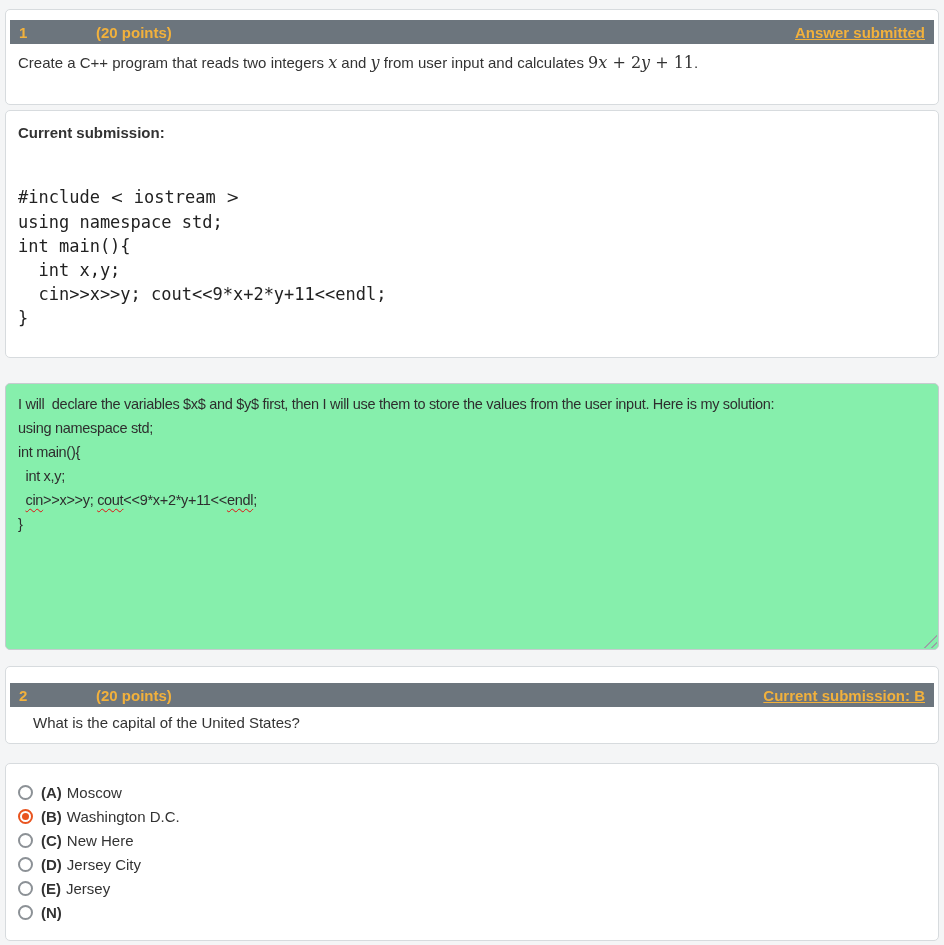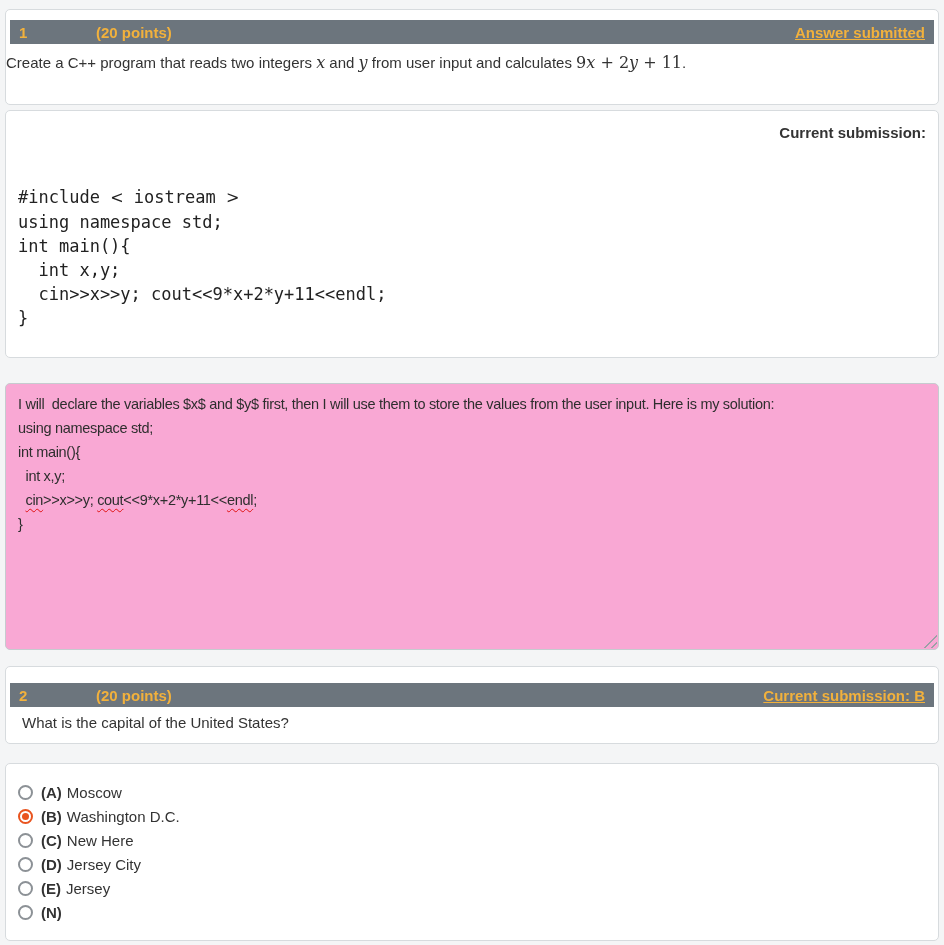--- a/index.html
+++ b/index.html
@@ -13,47 +13,47 @@
   }
   .page{padding:9px 5px 4px;box-sizing:border-box;}
   .card{background:#fff;border:1px solid #d7dbde;border-radius:5px;box-sizing:border-box;}
   .card-q1{height:96px;}
   .q-header{
     height:24px;background:var(--bar-gray);display:flex;align-items:center;
     padding:0 9px;margin:10px 4px 0;font-weight:bold;font-size:15px;color:var(--accent-gold);
   }
   .q-num{width:77px;flex:none;}
   .q-status{margin-left:auto;text-decoration:underline;}
-  .q-body{margin:9px 0;line-height:20px;}
+  .q-body{margin:9px 12px;line-height:20px;}
   .card-sub{margin-top:5px;height:248px;padding:10px 12px;}
-  .sub-title{font-weight:bold;line-height:24px;text-align:right;}
+  .sub-title{font-weight:bold;line-height:24px;}
   .sub-para{line-height:24px;font-size:14.5px;letter-spacing:-0.2px;}
   .sub-code{margin-top:40px;font-family:"DejaVu Sans Mono",monospace;font-size:17px;line-height:24px;color:#222;}
   .sub-code .line{white-space:pre;min-height:24px;}
   .mvar{font-family:"DejaVu Serif",serif;font-style:italic;font-size:16px;}
   .mnum,.mang{font-family:"DejaVu Serif",serif;font-size:16px;}
   .editor-wrap{position:relative;margin-top:25px;}
   .editor{
-    height:267px;background:#f9a8d4;border:1px solid #c6cbcf;border-radius:5px;
+    height:267px;background:#86efac;border:1px solid #c6cbcf;border-radius:5px;
     padding:8px 12px;box-sizing:border-box;overflow:auto;outline:none;
     font-size:14.5px;letter-spacing:-0.3px;line-height:24px;color:#2e2e2e;
   }
   .editor .line{white-space:pre-wrap;min-height:24px;}
   .misspell{
     text-decoration-line:underline;text-decoration-style:wavy;
     text-decoration-color:var(--squiggle);text-decoration-thickness:1px;text-underline-offset:3px;
   }
   .grip{
     position:absolute;right:2px;bottom:2px;width:14px;height:14px;
     clip-path:polygon(100% 0,100% 100%,0 100%);
     background:repeating-linear-gradient(135deg,#9ba1a6 0 1.5px,transparent 1.5px 5px);
   }
   .card-q2{margin-top:16px;height:78px;}
   .card-q2 .q-header{margin-top:16px;}
-  .card-q2 .q-body{margin:6px 16px;}
+  .card-q2 .q-body{margin:6px 27px;}
   .card-opts{margin-top:19px;height:178px;padding:16px 12px;}
   .opt-row{display:flex;align-items:center;height:24px;cursor:pointer;}
   .radio{
     width:15px;height:15px;border:2px solid #8c9196;border-radius:50%;
     box-sizing:border-box;margin-right:8px;position:relative;background:#fff;flex:none;
   }
   .radio.selected{border-color:var(--radio-orange);}
   .radio.selected::after{content:"";position:absolute;inset:2px;border-radius:50%;background:var(--radio-orange);}
   .opt-key{font-weight:bold;margin-right:5px;}
 </style>

